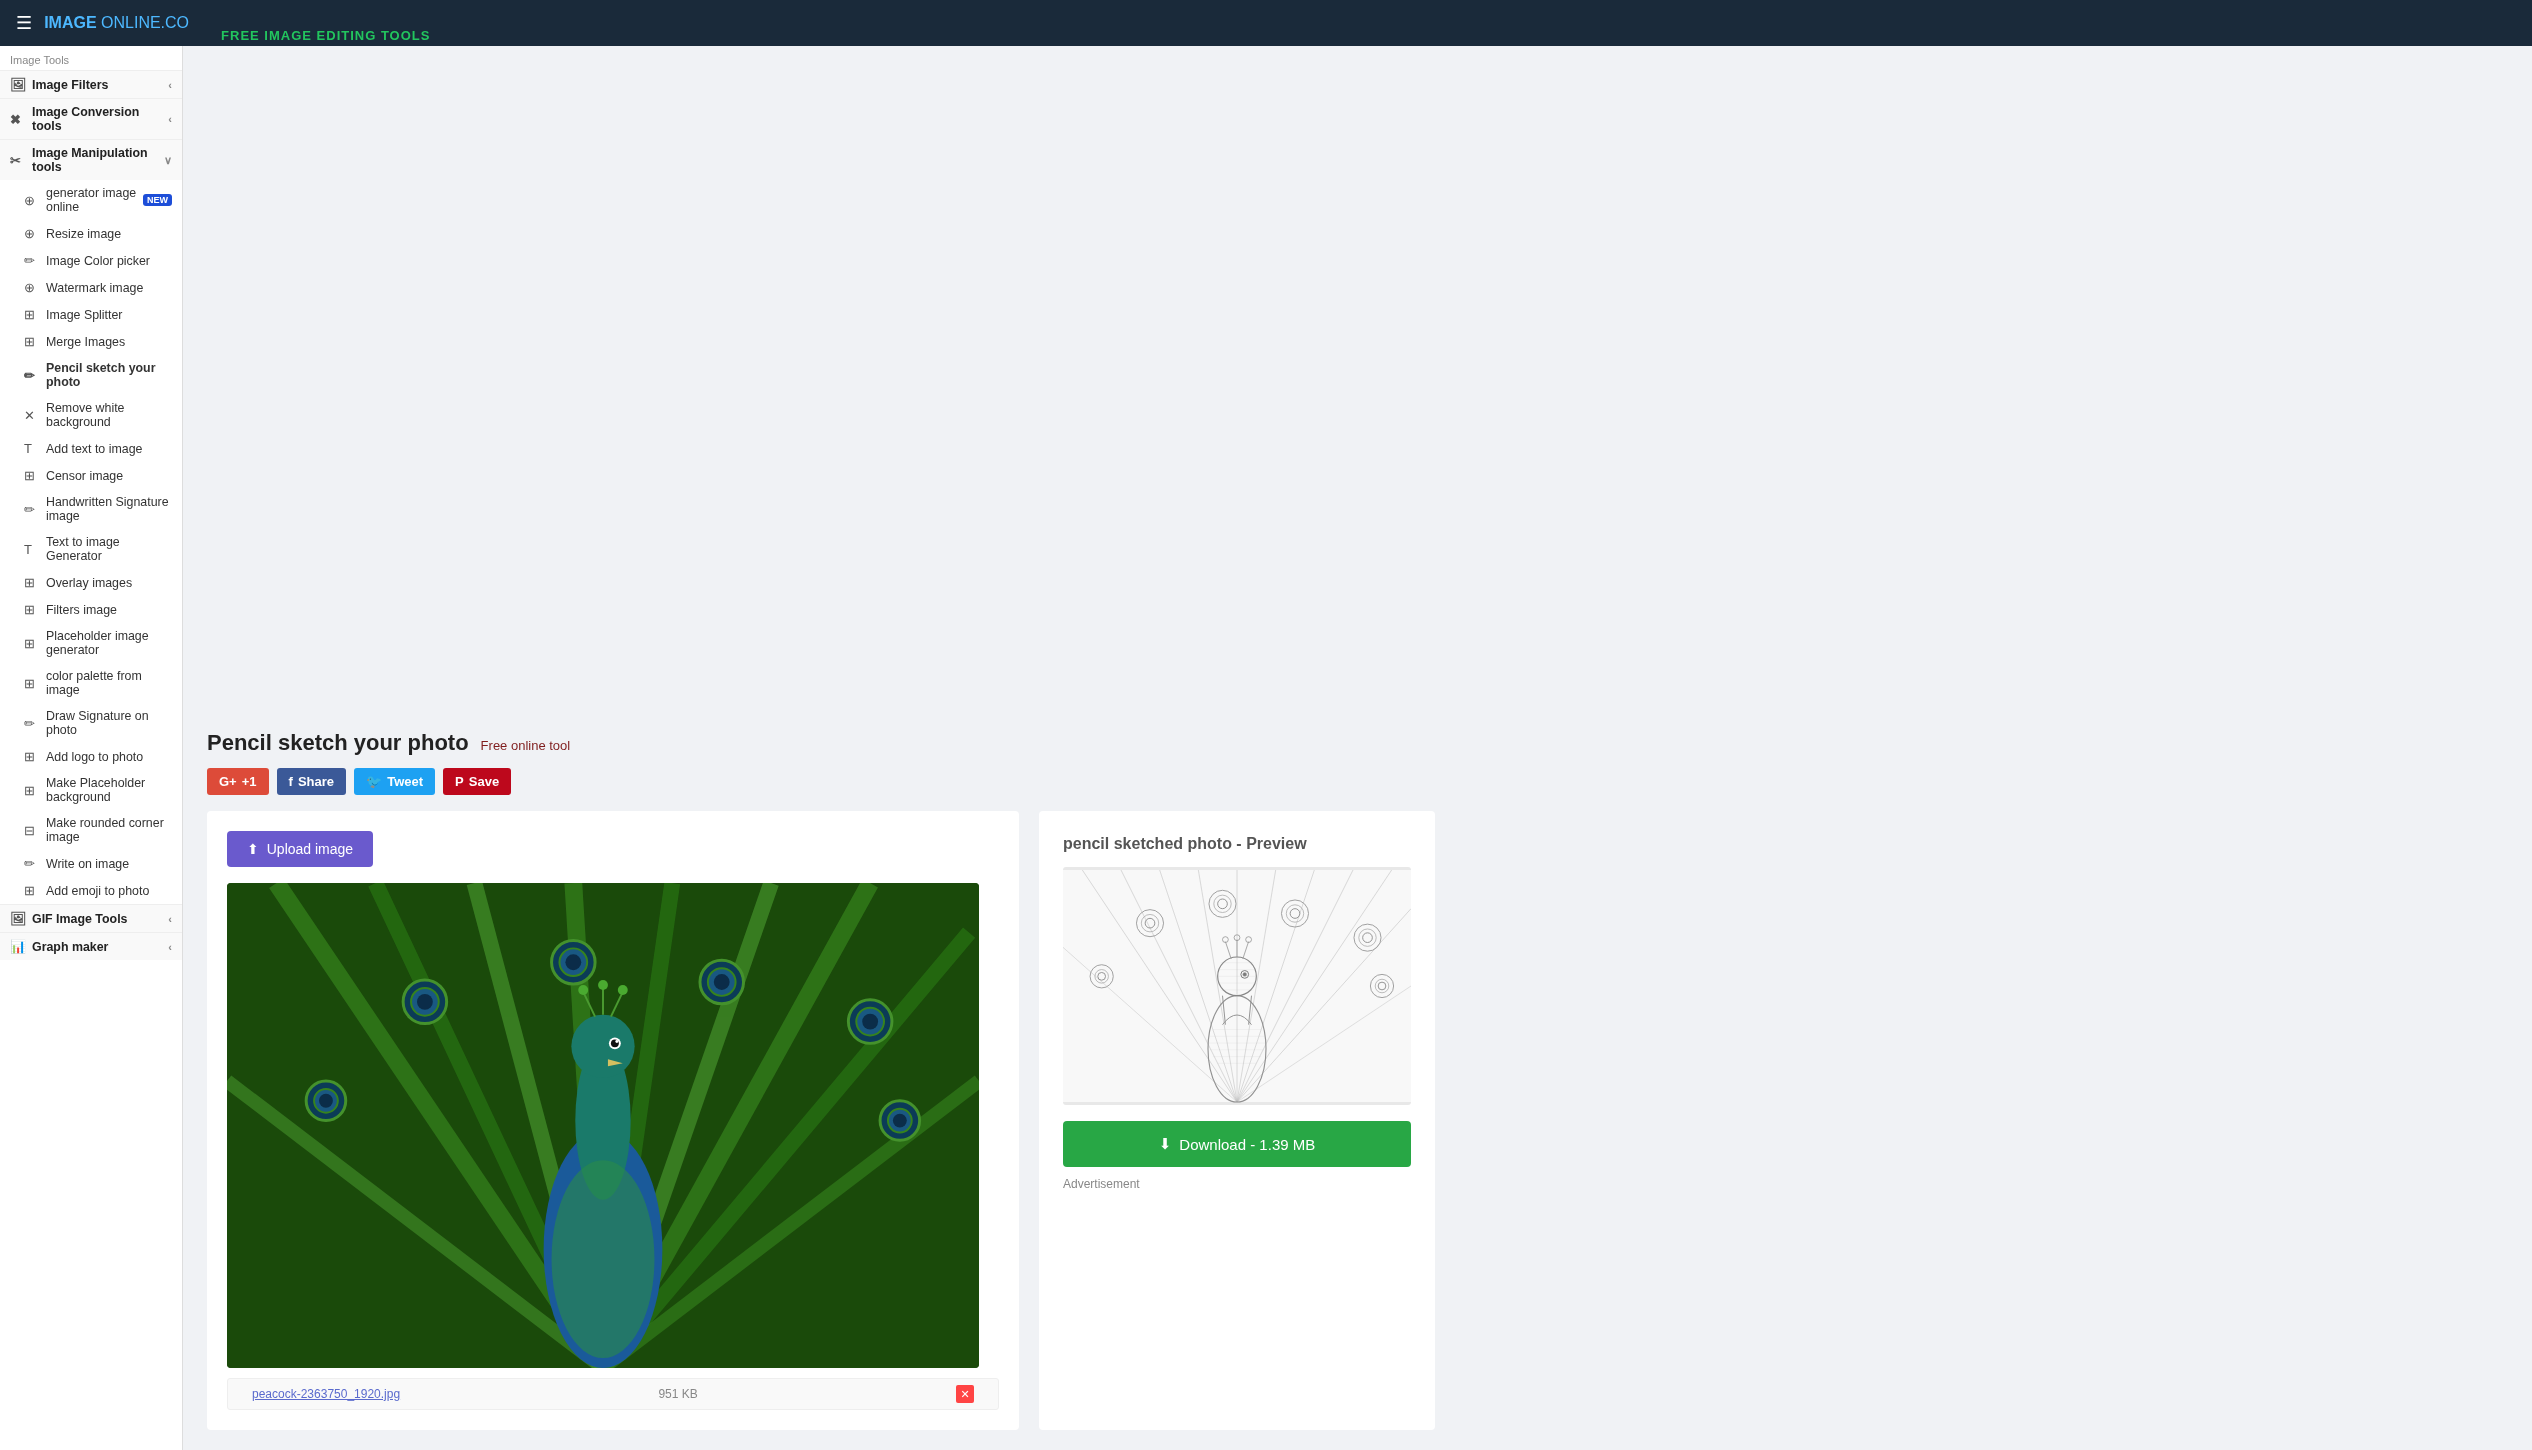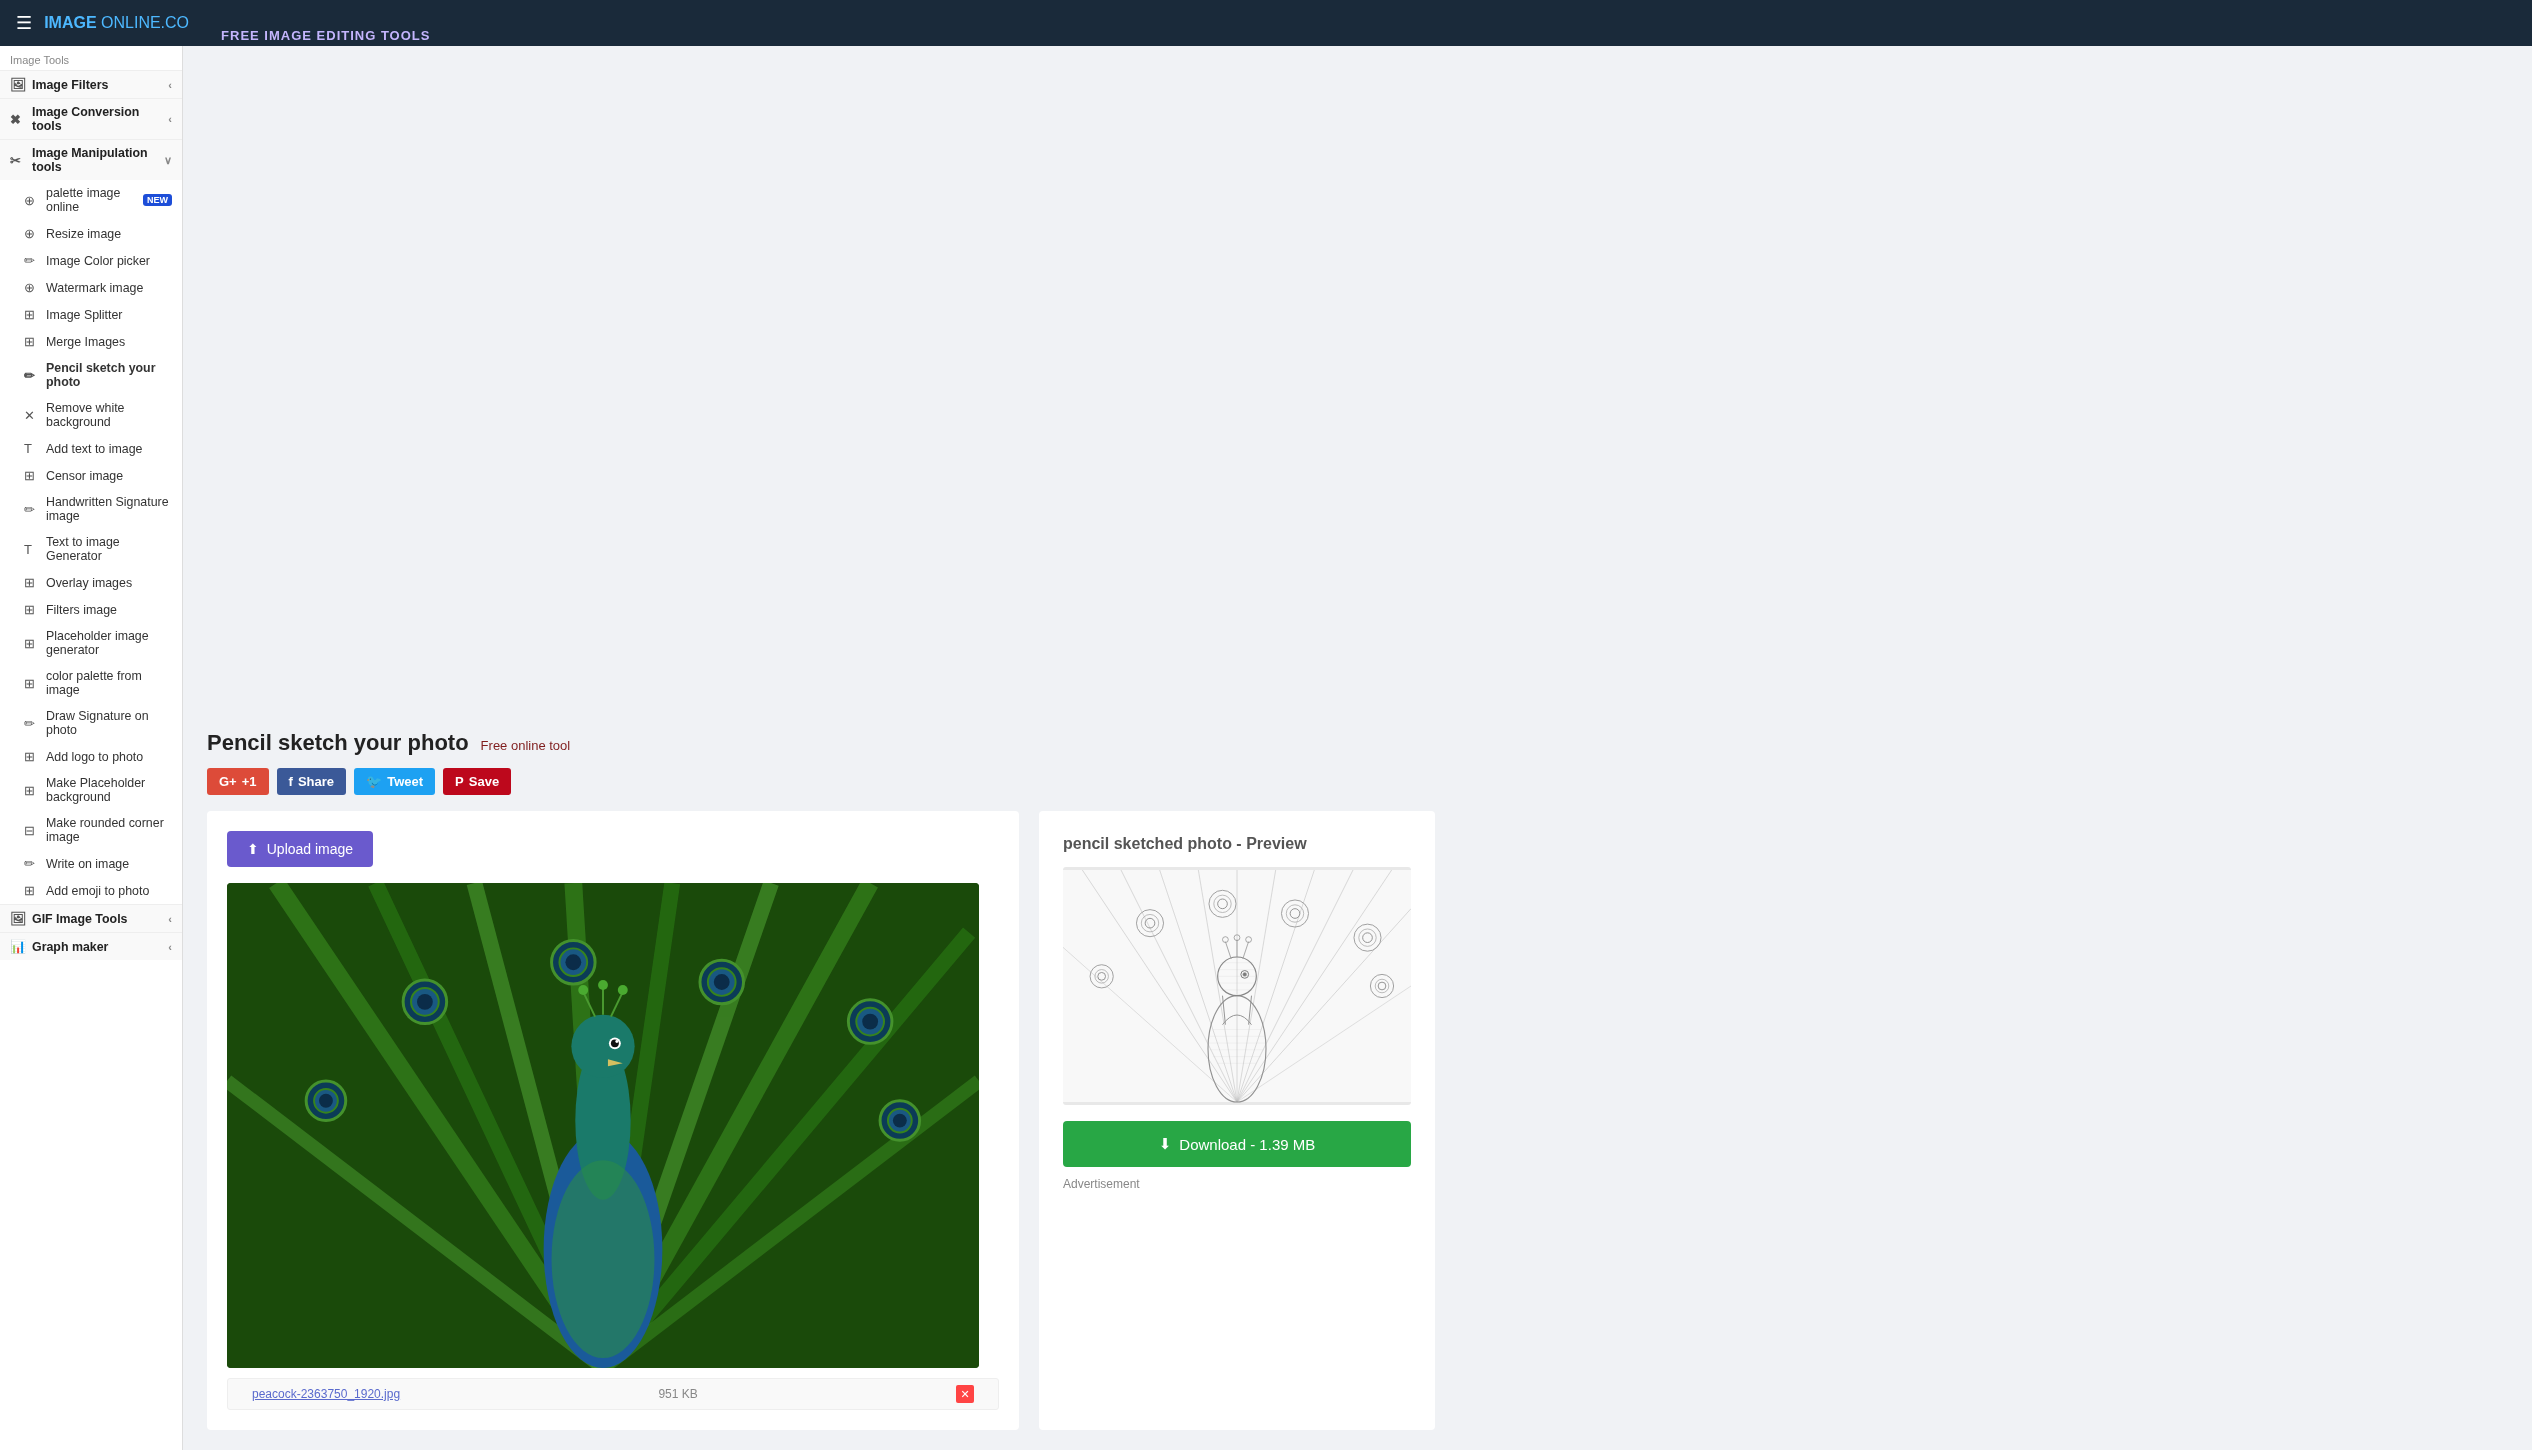--- a/index.html
+++ b/index.html
@@ -25,21 +25,21 @@
     }
     .header-logo span { color: #4db8ff; }
     .header-menu-icon {
       margin-right: 12px;
       font-size: 18px;
       cursor: pointer;
     }
     .header-title {
       font-size: 13px;
       font-weight: bold;
-      color: #c4b5fd;
+      color: #22c55e;
       letter-spacing: 1px;
       text-transform: uppercase;
       margin-top: 24px;
     }
 
     
     .layout {
       display: flex;
       margin-top: 46px;
       align-items: flex-end;
@@ -286,21 +286,21 @@
     </div>
 
     <div class="sidebar-item section-header">
       <span class="icon">✂</span>
       <span>Image Manipulation tools</span>
       <span class="chevron">∨</span>
     </div>
 
     <div class="sidebar-item sidebar-sub-item">
       <span class="icon">⊕</span>
-      <span>palette image online</span>
+      <span>generator image online</span>
       <span class="badge-new">NEW</span>
     </div>
 
     <div class="sidebar-item sidebar-sub-item">
       <span class="icon">⊕</span>
       <span>Resize image</span>
     </div>
 
     <div class="sidebar-item sidebar-sub-item">
       <span class="icon">✏</span>

